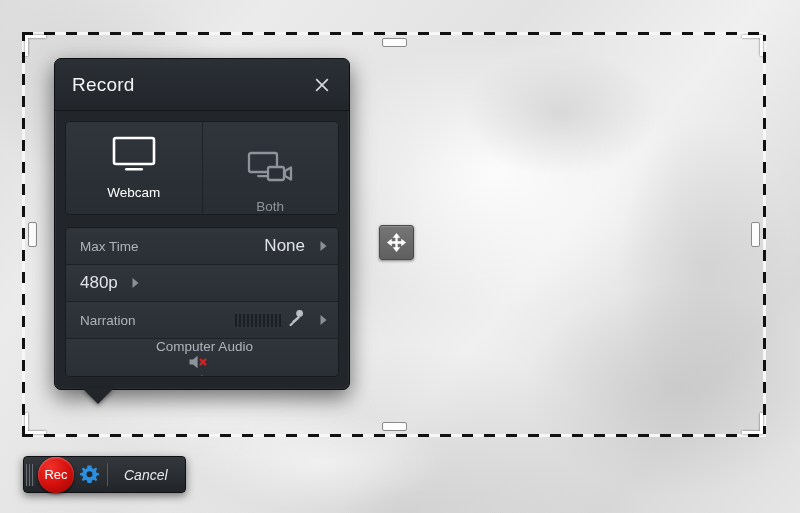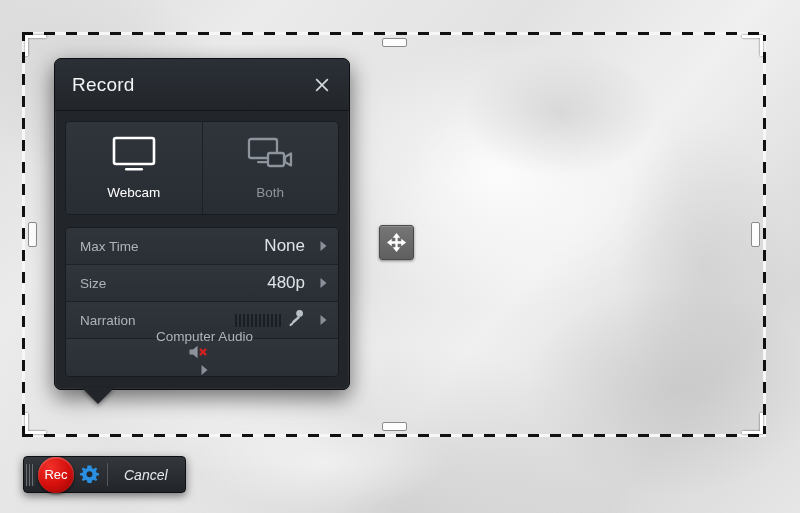--- a/index.html
+++ b/index.html
@@ -161,21 +161,21 @@
     height: 92px;
     display: flex;
     flex-direction: column;
     align-items: center;
     justify-content: center;
     gap: 9px;
     cursor: pointer;
     border-right: 1px solid #1d2126;
     background: linear-gradient(#30353c, #282d33);
   }
-  .mode:last-child { border-right: none; }
+  .mode:last-child { border-right: none; justify-content: flex-end; }
   .mode .mode-label { font-size: 13.5px; color: #8d949c; }
   .mode.active .mode-label { color: #ffffff; }
   .mode .ico { color: #8d949c; display: block; }
   .mode.active .ico { color: #ffffff; }
 
   
   .rows {
     margin-top: 12px;
     border: 1px solid #171a1e;
     border-radius: 5px;
@@ -183,21 +183,20 @@
     background: #2a2f35;
   }
   .row {
     height: 37px;
     display: flex;
     align-items: center;
     padding: 0 9px 0 14px;
     border-bottom: 1px solid #1d2126;
     background: linear-gradient(#30353c, #2a2f35);
     cursor: pointer;
-    justify-content: flex-end;
   }
   .row:last-child { border-bottom: none; flex-direction: column; }
   .row-label {
     flex: 1;
     font-size: 13.5px;
     color: #aeb4bb;
   }
   .row-value {
     font-size: 17px;
     color: #dfe3e7;
@@ -370,21 +369,20 @@
           <span class="row-label">Max Time</span>
           <span class="row-value">None</span>
           <span class="chev">
             <svg width="9" height="12" viewBox="0 0 9 12">
                 <path d="M1.5 1 L7.5 6 L1.5 11 Z" fill="#8a9099"></path>
               </svg>
           </span>
         </div>
 
         <div class="row">
-          <span class="row-label">Size</span>
           <span class="row-value">480p</span>
           <span class="chev">
             <svg width="9" height="12" viewBox="0 0 9 12">
                 <path d="M1.5 1 L7.5 6 L1.5 11 Z" fill="#8a9099"></path>
               </svg>
           </span>
         </div>
 
         <div class="row">
           <span class="row-label">Narration</span>

